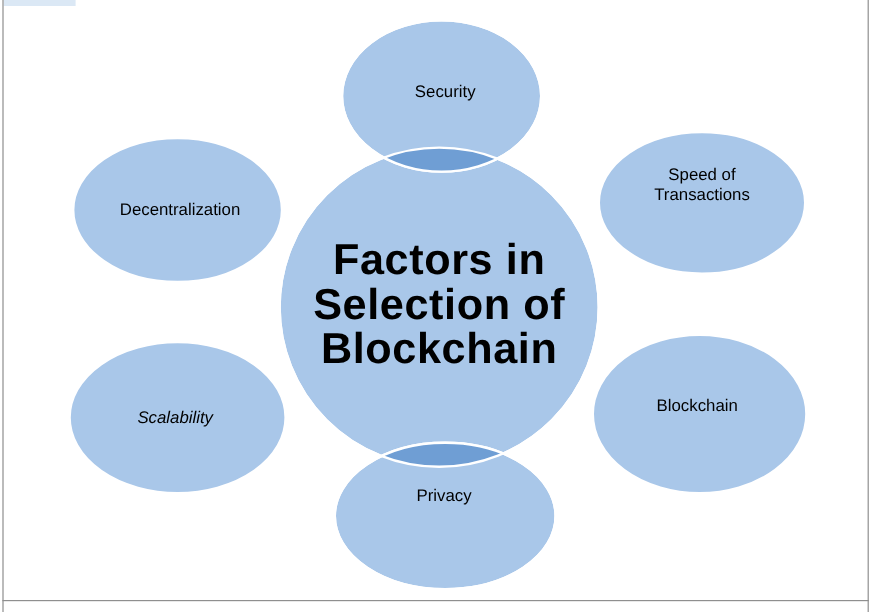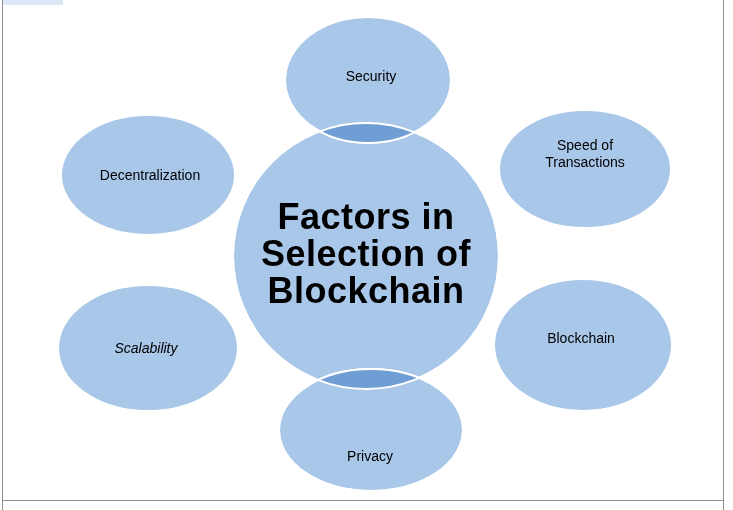--- a/index.html
+++ b/index.html
@@ -78,21 +78,21 @@
 
   <div class="lbl" style="left:371px; top:76px;text-align:right;">Security</div>
 
   <div class="lbl" style="left:585px; top:154px;">
     <div>Speed of</div>
     <div>Transactions</div>
   </div>
 
   <div class="lbl" style="left:581px; top:338px;">Blockchain</div>
 
-  <div class="lbl" style="left:370px; top:456px;">Privacy</div>
+  <div class="lbl" style="left:370px; top:413px;">Privacy</div>
 
   <div class="lbl" style="left:146px; top:348px;font-style:italic;">Scalability</div>
 
   <div class="lbl" style="left:150px; top:175px;">Decentralization</div>
 
   <div class="frame-line frame-left"></div>
   <div class="frame-line frame-right"></div>
   <div class="frame-line frame-bottom"></div>
 
 </div>

